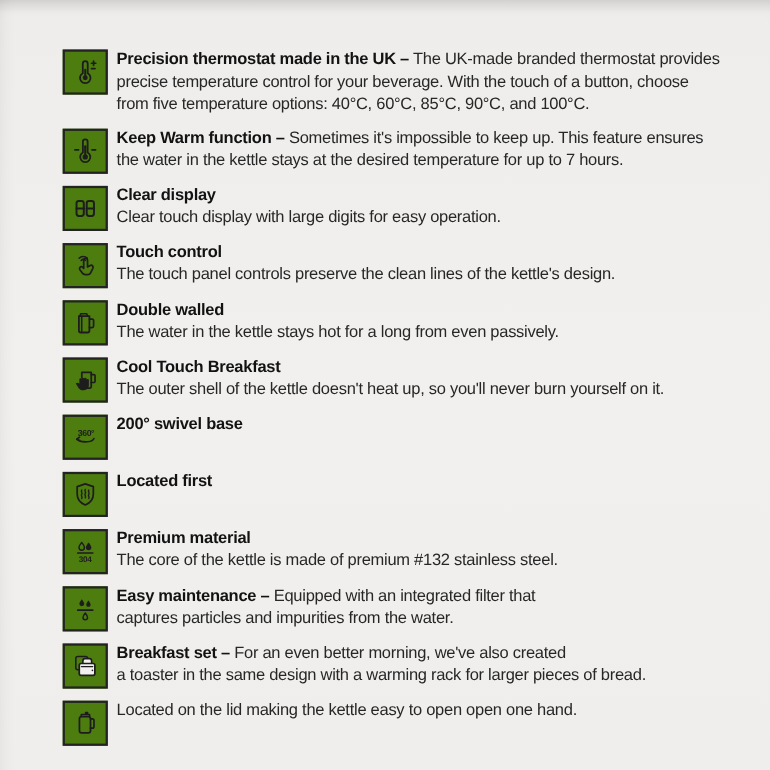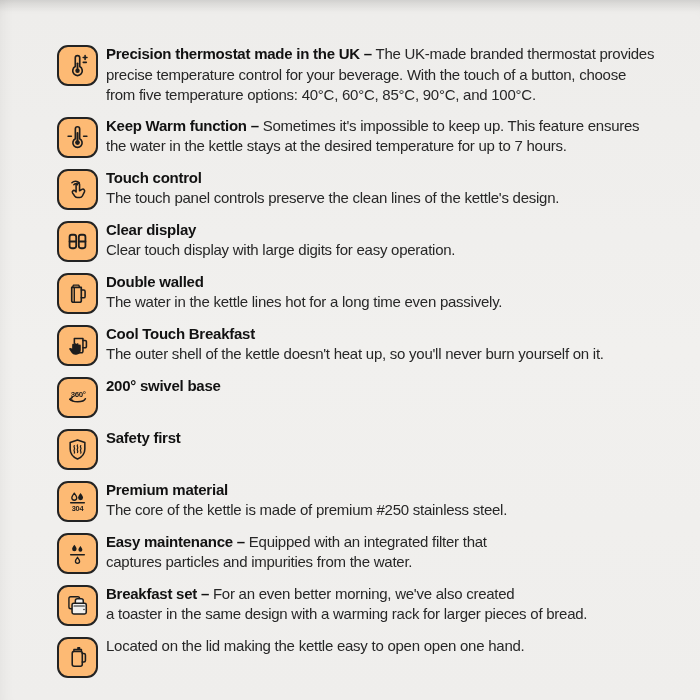--- a/index.html
+++ b/index.html
@@ -9,21 +9,21 @@
     background:linear-gradient(180deg,#e2e1df 0px,#eeedeb 12px,#f1f0ee 50%,#efeeec 100%);
     box-shadow:inset 0 14px 16px -14px rgba(0,0,0,.14), inset 14px 0 16px -14px rgba(0,0,0,.07);
     font-family:"Liberation Sans","DejaVu Sans",sans-serif;
     color:#262626;
     -webkit-font-smoothing:antialiased;
   }
   .feature-list{position:absolute;left:57px;top:44px;width:628px;}
   .feature-row{display:flex;align-items:flex-start;margin-bottom:10px;}
   .icon-box{
     flex:0 0 auto;width:41px;height:41px;box-sizing:border-box;
-    border:2.3px solid #232323;border-radius:11px;background:#fdba74;
+    border:2.3px solid #232323;border-radius:0;background:#4d7c0f;
     display:flex;align-items:center;justify-content:center;margin-top:1px;
   }
   .icon-box svg{display:block;}
   .txt{
     margin:0 0 0 8px;font-size:15px;line-height:20.6px;letter-spacing:-0.25px;
     white-space:pre-line;color:#272727;
   }
   .title{font-weight:700;color:#121212;}
   .stacked .title{display:block;}
 </style>
@@ -53,48 +53,48 @@
           <path d="M20 14.6v9" stroke-width="2.4"></path>
           <path d="M8.6 18.4h4M27.4 18.4h4" stroke-width="1.9"></path>
         </svg>
       </span>
       <p class="txt"><b class="title">Keep Warm function –</b><span class="sep"> </span><span class="desc">Sometimes it's impossible to keep up. This feature ensures
 the water in the kettle stays at the desired temperature for up to 7 hours.</span></p>
     </div>
     <div class="feature-row stacked">
       <span class="icon-box">
         <svg width="33" height="33" viewBox="0 0 40 40" fill="none" stroke="#1d1d1d" stroke-width="2" stroke-linecap="round" stroke-linejoin="round">
-          <path d="M13.2 11.9a6.4 6.4 0 0 1 9-.2" stroke-width="1.7"></path>
-          <path d="M15.5 14.3a3.3 3.3 0 0 1 4.6-.1" stroke-width="1.7"></path>
-          <path d="M18.3 22.9v-8.7a2.1 2.1 0 0 1 4.2 0v7.3l2.9-1.7c.9-.5 2.1-.3 2.7.5.6.7.7 1.7.3 2.6l-2.5 5c-.6 1.2-1.8 1.9-3.1 1.9h-2.8c-1.3 0-2.4-.6-3.2-1.6l-2.7-3.8c-.6-.9-.5-2 .3-2.7.7-.7 1.8-.7 2.6-.1z" stroke-width="1.9"></path>
-        </svg>
-      </span>
-      <p class="txt"><b class="title">Touch control</b><span class="desc">The touch panel controls preserve the clean lines of the kettle's design.</span></p>
-    </div>
-    <div class="feature-row stacked">
-      <span class="icon-box">
-        <svg width="33" height="33" viewBox="0 0 40 40" fill="none" stroke="#1d1d1d" stroke-width="2" stroke-linecap="round" stroke-linejoin="round">
           <rect x="10.4" y="11.8" width="8" height="16.4" rx="2.6" stroke-width="2.2"></rect>
           <path d="M10.4 20h8" stroke-width="2.2"></path>
           <rect x="21.6" y="11.8" width="8" height="16.4" rx="2.6" stroke-width="2.2"></rect>
           <path d="M21.6 20h8" stroke-width="2.2"></path>
         </svg>
       </span>
       <p class="txt"><b class="title">Clear display</b><span class="desc">Clear touch display with large digits for easy operation.</span></p>
     </div>
     <div class="feature-row stacked">
       <span class="icon-box">
         <svg width="33" height="33" viewBox="0 0 40 40" fill="none" stroke="#1d1d1d" stroke-width="2" stroke-linecap="round" stroke-linejoin="round">
+          <path d="M13.2 11.9a6.4 6.4 0 0 1 9-.2" stroke-width="1.7"></path>
+          <path d="M15.5 14.3a3.3 3.3 0 0 1 4.6-.1" stroke-width="1.7"></path>
+          <path d="M18.3 22.9v-8.7a2.1 2.1 0 0 1 4.2 0v7.3l2.9-1.7c.9-.5 2.1-.3 2.7.5.6.7.7 1.7.3 2.6l-2.5 5c-.6 1.2-1.8 1.9-3.1 1.9h-2.8c-1.3 0-2.4-.6-3.2-1.6l-2.7-3.8c-.6-.9-.5-2 .3-2.7.7-.7 1.8-.7 2.6-.1z" stroke-width="1.9"></path>
+        </svg>
+      </span>
+      <p class="txt"><b class="title">Touch control</b><span class="desc">The touch panel controls preserve the clean lines of the kettle's design.</span></p>
+    </div>
+    <div class="feature-row stacked">
+      <span class="icon-box">
+        <svg width="33" height="33" viewBox="0 0 40 40" fill="none" stroke="#1d1d1d" stroke-width="2" stroke-linecap="round" stroke-linejoin="round">
           <path d="M13 12.6h11.6v16.2a1.8 1.8 0 0 1-1.8 1.8h-8a1.8 1.8 0 0 1-1.8-1.8z"></path>
           <path d="M16.1 12.6v17.8" stroke-width="1.7"></path>
           <path d="M14 12.6l1-2.7h6.6l1 2.7" stroke-width="1.7"></path>
           <path d="M24.6 15.8h2.9a1.7 1.7 0 0 1 1.7 1.7v6a1.7 1.7 0 0 1-1.7 1.7h-2.9" stroke-width="1.9"></path>
         </svg>
       </span>
-      <p class="txt"><b class="title">Double walled</b><span class="desc">The water in the kettle lines hot for a long time even passively.</span></p>
+      <p class="txt"><b class="title">Double walled</b><span class="desc">The water in the kettle stays hot for a long from even passively.</span></p>
     </div>
     <div class="feature-row stacked">
       <span class="icon-box">
         <svg width="33" height="33" viewBox="0 0 40 40" fill="none" stroke="#1d1d1d" stroke-width="2" stroke-linecap="round" stroke-linejoin="round">
           <path d="M16.2 17.3v-5.7h10.4v15.5a1.7 1.7 0 0 1-1.7 1.7h-4.1" stroke-width="1.9"></path>
           <path d="M26.6 13.9h2.7a1.5 1.5 0 0 1 1.5 1.5v5.8a1.5 1.5 0 0 1-1.5 1.5h-2.7" stroke-width="1.9"></path>
           <path d="M9.6 23.8c1-1 2.6-1.1 3.6-.1l.3.3v-4.6c0-.8.6-1.4 1.4-1.4.5 0 .9.2 1.1.6.1-.7.7-1.2 1.4-1.2.6 0 1.1.4 1.3.9.2-.5.7-.9 1.3-.9.8 0 1.4.6 1.4 1.4v.7c.2-.4.7-.7 1.2-.7.8 0 1.4.6 1.4 1.4v5.6c0 3-2.4 5.4-5.4 5.4h-1.3c-1.8 0-3.4-.9-4.5-2.3z" fill="#1d1d1d" stroke="none"></path>
         </svg>
       </span>
       <p class="txt"><b class="title">Cool Touch Breakfast</b><span class="desc">The outer shell of the kettle doesn't heat up, so you'll never burn yourself on it.</span></p>
@@ -111,32 +111,32 @@
     </div>
     <div class="feature-row stacked">
       <span class="icon-box">
         <svg width="33" height="33" viewBox="0 0 40 40" fill="none" stroke="#1d1d1d" stroke-width="2" stroke-linecap="round" stroke-linejoin="round">
           <path d="M20 8.4l8.9 3v8c0 5.9-3.4 9.8-8.9 12.2-5.5-2.4-8.9-6.3-8.9-12.2v-8z" stroke-width="1.9"></path>
           <path d="M16.1 15.2c-1.4 1.7 1.4 2.9 0 4.6-1.4 1.7 1.4 2.9 0 4.6" stroke-width="1.5"></path>
           <path d="M20 14.4c-1.4 1.7 1.4 2.9 0 4.6-1.4 1.7 1.4 2.9 0 4.6" stroke-width="1.5"></path>
           <path d="M23.9 15.2c-1.4 1.7 1.4 2.9 0 4.6-1.4 1.7 1.4 2.9 0 4.6" stroke-width="1.5"></path>
         </svg>
       </span>
-      <p class="txt"><b class="title">Safety first</b></p>
+      <p class="txt"><b class="title">Located first</b></p>
     </div>
     <div class="feature-row stacked">
       <span class="icon-box">
         <svg width="33" height="33" viewBox="0 0 40 40" fill="none" stroke="#1d1d1d" stroke-width="2" stroke-linecap="round" stroke-linejoin="round">
           <path d="M16.1 9.8c2 2.6 3 4.2 3 5.7a3 3 0 1 1-6 0c0-1.5 1-3.1 3-5.7z" stroke-width="1.6"></path>
           <path d="M23.7 9.8c2 2.6 3 4.2 3 5.7a3 3 0 1 1-6 0c0-1.5 1-3.1 3-5.7z" fill="#1d1d1d" stroke="none"></path>
           <path d="M11.8 21.5h16.4" stroke-width="1.9"></path>
           <text x="20" y="31" text-anchor="middle" font-size="9" font-weight="700" fill="#1d1d1d" stroke="none" letter-spacing="-0.3">304</text>
         </svg>
       </span>
-      <p class="txt"><b class="title">Premium material</b><span class="desc">The core of the kettle is made of premium #250 stainless steel.</span></p>
+      <p class="txt"><b class="title">Premium material</b><span class="desc">The core of the kettle is made of premium #132 stainless steel.</span></p>
     </div>
     <div class="feature-row">
       <span class="icon-box">
         <svg width="33" height="33" viewBox="0 0 40 40" fill="none" stroke="#1d1d1d" stroke-width="2" stroke-linecap="round" stroke-linejoin="round">
           <path d="M16.2 9.4c1.8 2.3 2.7 3.8 2.7 5.1a2.7 2.7 0 1 1-5.4 0c0-1.3.9-2.8 2.7-5.1z" fill="#1d1d1d" stroke="none"></path>
           <path d="M23.5 10.8c1.6 2.1 2.4 3.4 2.4 4.6a2.4 2.4 0 1 1-4.8 0c0-1.2.8-2.5 2.4-4.6z" fill="#1d1d1d" stroke="none"></path>
           <path d="M11.8 21.5h16.4" stroke-width="1.9"></path>
           <path d="M20 24.6c1.7 2.2 2.5 3.6 2.5 4.8a2.5 2.5 0 1 1-5 0c0-1.2.8-2.6 2.5-4.8z" stroke-width="1.6"></path>
         </svg>
       </span>

